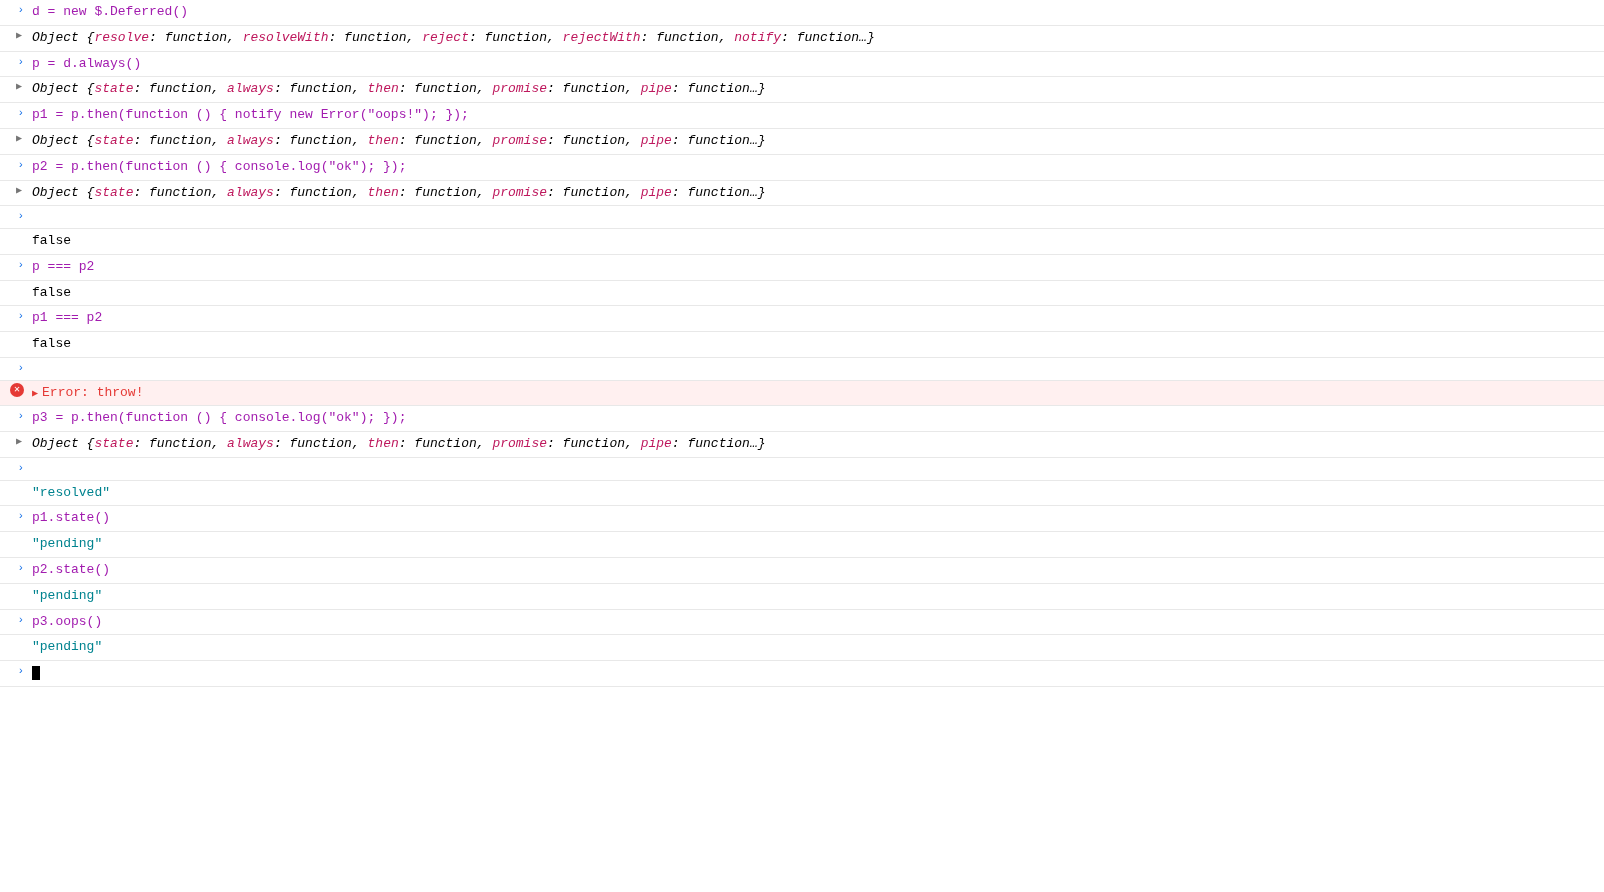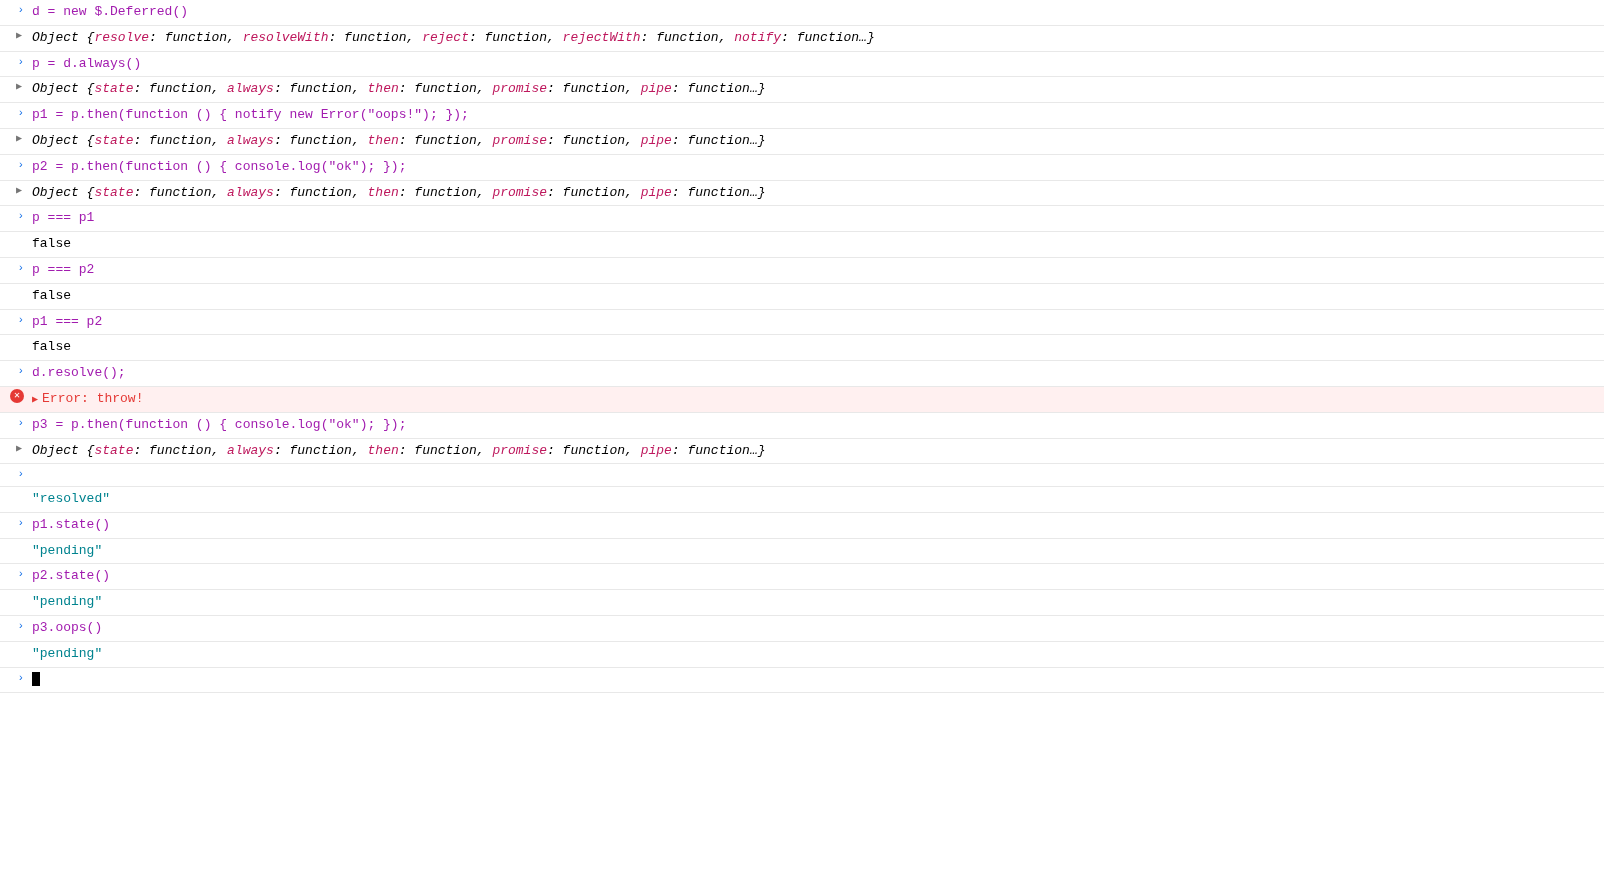--- a/index.html
+++ b/index.html
@@ -180,23 +180,20 @@
     </div>
     <div class="row-content object-output">
       <span class="black">Object {</span><span class="prop-name">state</span><span class="black">: </span><span class="prop-value">function</span><span class="black">, </span><span class="prop-name">always</span><span class="black">: </span><span class="prop-value">function</span><span class="black">, </span><span class="prop-name">then</span><span class="black">: </span><span class="prop-value">function</span><span class="black">, </span><span class="prop-name">promise</span><span class="black">: </span><span class="prop-value">function</span><span class="black">, </span><span class="prop-name">pipe</span><span class="black">: </span><span class="prop-value">function</span><span class="black">…}</span>
     </div>
   </div>
 
   <div class="console-row">
     <div class="row-prefix">
         <span style="color:#1a73e8;">›</span>
       </div>
-    <div class="row-content">
-      <span class="blue">p === p1</span>
-    </div>
   </div>
 
   <div class="console-row">
     <div class="row-prefix"></div>
     <div class="row-content">
       <span class="black">false</span>
     </div>
   </div>
 
   <div class="console-row">
@@ -228,23 +225,20 @@
     <div class="row-prefix"></div>
     <div class="row-content">
       <span class="black">false</span>
     </div>
   </div>
 
   <div class="console-row">
     <div class="row-prefix">
         <span style="color:#1a73e8;">›</span>
       </div>
-    <div class="row-content">
-      <span class="blue">d.resolve();</span>
-    </div>
   </div>
 
   <div class="console-row" style="background:#fff0f0;">
     <div class="row-prefix" style="display:flex;align-items:center;justify-content:flex-end;padding-right:4px;">
       <div class="error-icon">✕</div>
     </div>
     <div class="row-content">
       <span class="triangle red" style="margin-right:4px;">▶</span><span class="red">Error: throw!</span>
     </div>
   </div>

